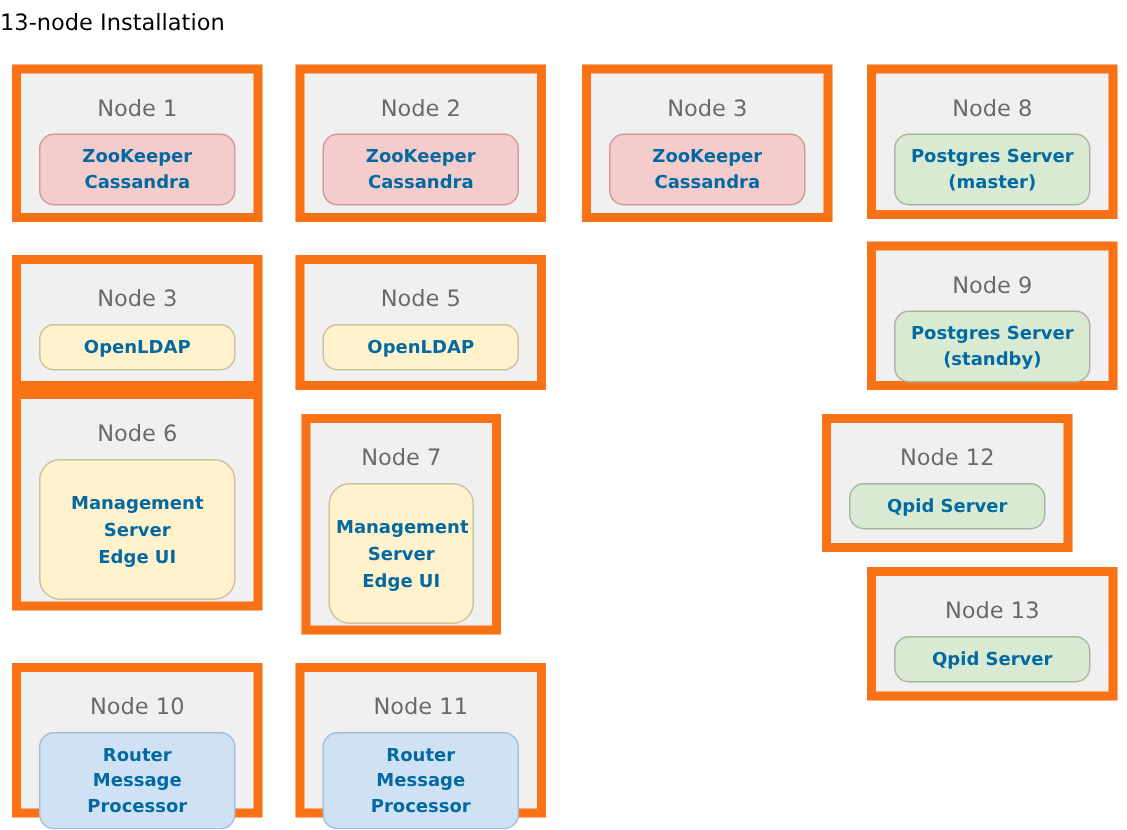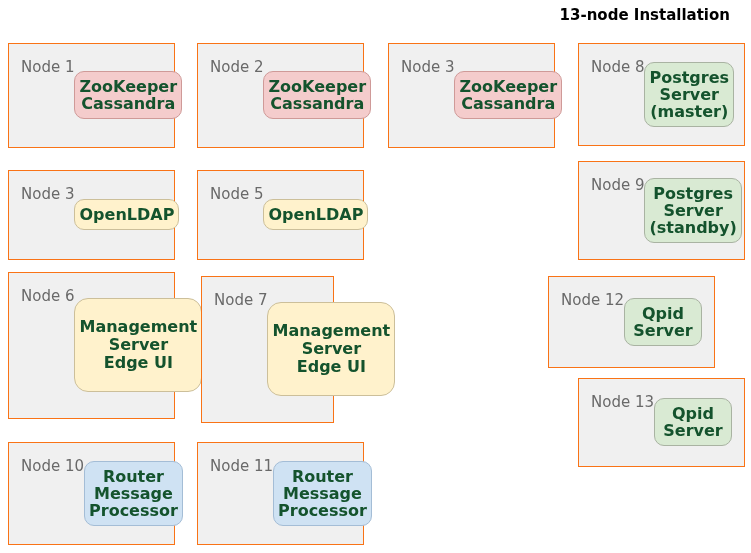--- a/index.html
+++ b/index.html
@@ -6,32 +6,32 @@
   body { font-family:"DejaVu Sans", "Liberation Sans", sans-serif; }
   .canvas {
     position:relative;
     width:751px; height:553px;
     background:#ffffff;
     overflow:hidden;
   }
   .page-title {
     position:absolute;
     left:0; top:6px; width:730px;
-    text-align:right;
+    text-align:left;
     font-size:15px;
-    font-weight:bold;
+    font-weight:normal;
     color:#000000;
   }
   .node {
     position:absolute;
     box-sizing:border-box;
     background:#f0f0f0;
-    border:1px solid #f97316;
+    border:6px solid #f97316;
     display:flex;
-    flex-direction:row;
+    flex-direction:column;
     padding:13px 12px 14px 12px;
     justify-content:space-between;
   }
   .node-title {
     flex:0 0 auto;
     text-align:center;
     font-size:15px;
     line-height:21px;
     color:#696969;
     margin-bottom:6px;
@@ -43,24 +43,24 @@
     justify-content:center;
   }
   .svc {
     box-sizing:border-box;
     flex:0 0 auto;
     width:100%;
     border:1px solid;
     border-radius:10px;
     padding:6px 4px;
     text-align:center;
-    font-size:16px;
+    font-size:12px;
     font-weight:bold;
     line-height:17px;
-    color:#14532d;
+    color:#0369a1;
   }
   .svc-line { display:block; }
   .tall .svc { padding:19px 4px; border-radius:14px; line-height:18px; }
   .c-pink   .svc { background:#f4cccc; border-color:#cf9a98; }
   .c-yellow .svc { background:#fff2cc; border-color:#ccbf9a; }
   .c-green  .svc { background:#d9ead3; border-color:#a9b3a2; }
   .c-blue   .svc { background:#cfe2f3; border-color:#a4bdd6; }
 </style>
 </head>
 <body>
@@ -132,21 +132,21 @@
   <div class="node c-green" style="left:578px;top:161px;width:167px;height:99px">
     <div class="node-title">Node 9</div>
     <div class="svc-wrap">
       <div class="svc">
         <span class="svc-line">Postgres Server</span>
         <span class="svc-line">(standby)</span>
       </div>
     </div>
   </div>
 
-  <div class="node c-yellow tall" style="left:8px;top:272px;width:167px;height:147px">
+  <div class="node c-yellow tall" style="left:8px;top:260px;width:167px;height:147px">
     <div class="node-title">Node 6</div>
     <div class="svc-wrap">
       <div class="svc">
         <span class="svc-line">Management Server</span>
         <span class="svc-line">Edge UI</span>
       </div>
     </div>
   </div>
 
   <div class="node c-yellow tall" style="left:201px;top:276px;width:133px;height:147px">

